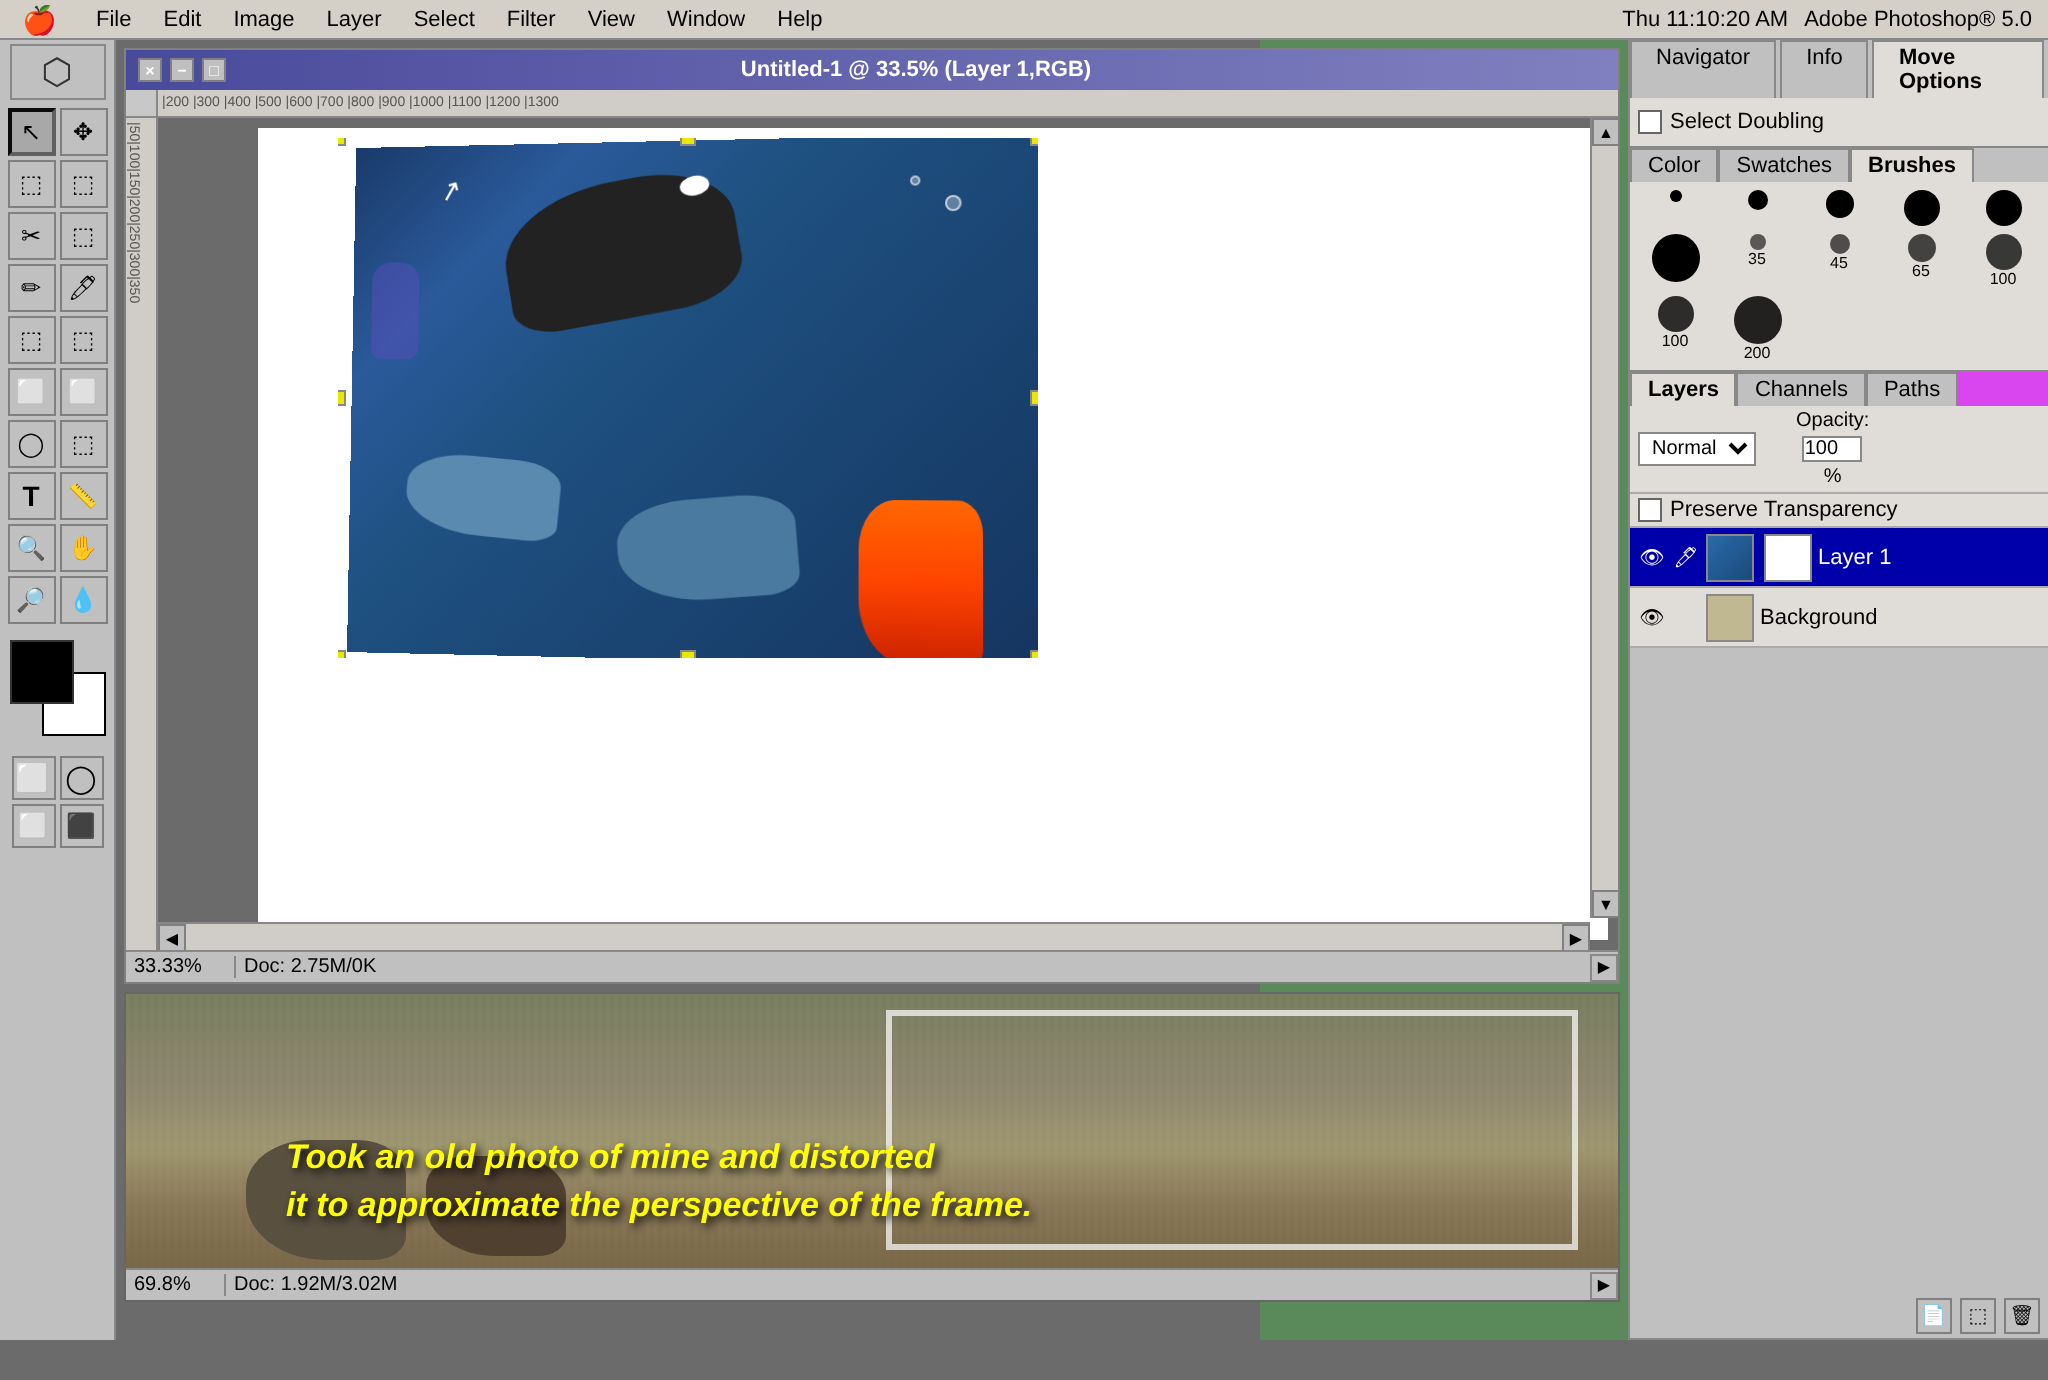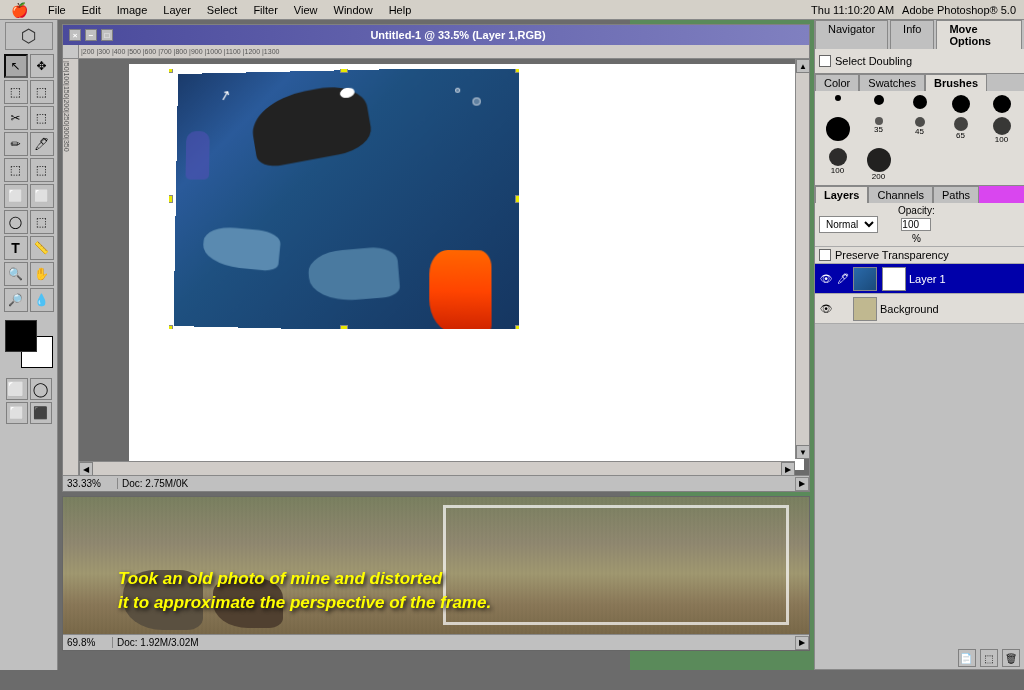--- a/index.html
+++ b/index.html
@@ -290,21 +290,21 @@
 
       <div style="width:100%;height:100%;background:linear-gradient(180deg, #7a8060 0%, #908870 30%, #a09870 50%, #8a7858 70%, #706040 100%);position:relative;overflow:hidden;">
 
         <div style="position:absolute;inset:0;opacity:0.4;background:repeating-linear-gradient(90deg,transparent,transparent 2px,rgba(0,0,0,0.05) 2px,rgba(0,0,0,0.05) 4px);"></div>
 
         <div style="position:absolute;bottom:20px;left:60px;width:80px;height:60px;background:#5a5040;border-radius:40% 30% 20% 50%;"></div>
         <div style="position:absolute;bottom:22px;left:150px;width:70px;height:50px;background:#504030;border-radius:30% 40% 20% 50%;"></div>
 
         <div style="position:absolute;top:8px;left:380px;right:20px;bottom:25px;border:3px solid white;opacity:0.7;"></div>
 
-        <div style="position:absolute;bottom:35px;left:55px;">
+        <div style="position:absolute;bottom:35px;left:80px;">
           <div style="color:#ffff00;font-size:17px;font-weight:bold;font-style:italic;text-shadow:2px 2px 4px rgba(0,0,0,0.9);line-height:1.4;">Took an old photo of mine and distorted</div>
           <div style="color:#ffff00;font-size:17px;font-weight:bold;font-style:italic;text-shadow:2px 2px 4px rgba(0,0,0,0.9);line-height:1.4;">it to approximate the perspective of the frame.</div>
         </div>
       </div>
 
       <div style="position:absolute;bottom:0;left:0;right:0;height:16px;background:#c0c0c0;border-top:1px solid #888;display:flex;align-items:center;">
         <div style="font-size:10px;padding:0 4px;border-right:1px solid #888;min-width:50px;">69.8%</div>
         <div style="font-size:10px;padding:0 4px;flex:1;">Doc: 1.92M/3.02M</div>
         <div style="width:14px;height:14px;background:#c0c0c0;border:1px solid #888;font-size:8px;display:flex;align-items:center;justify-content:center;">▶</div>
       </div>

